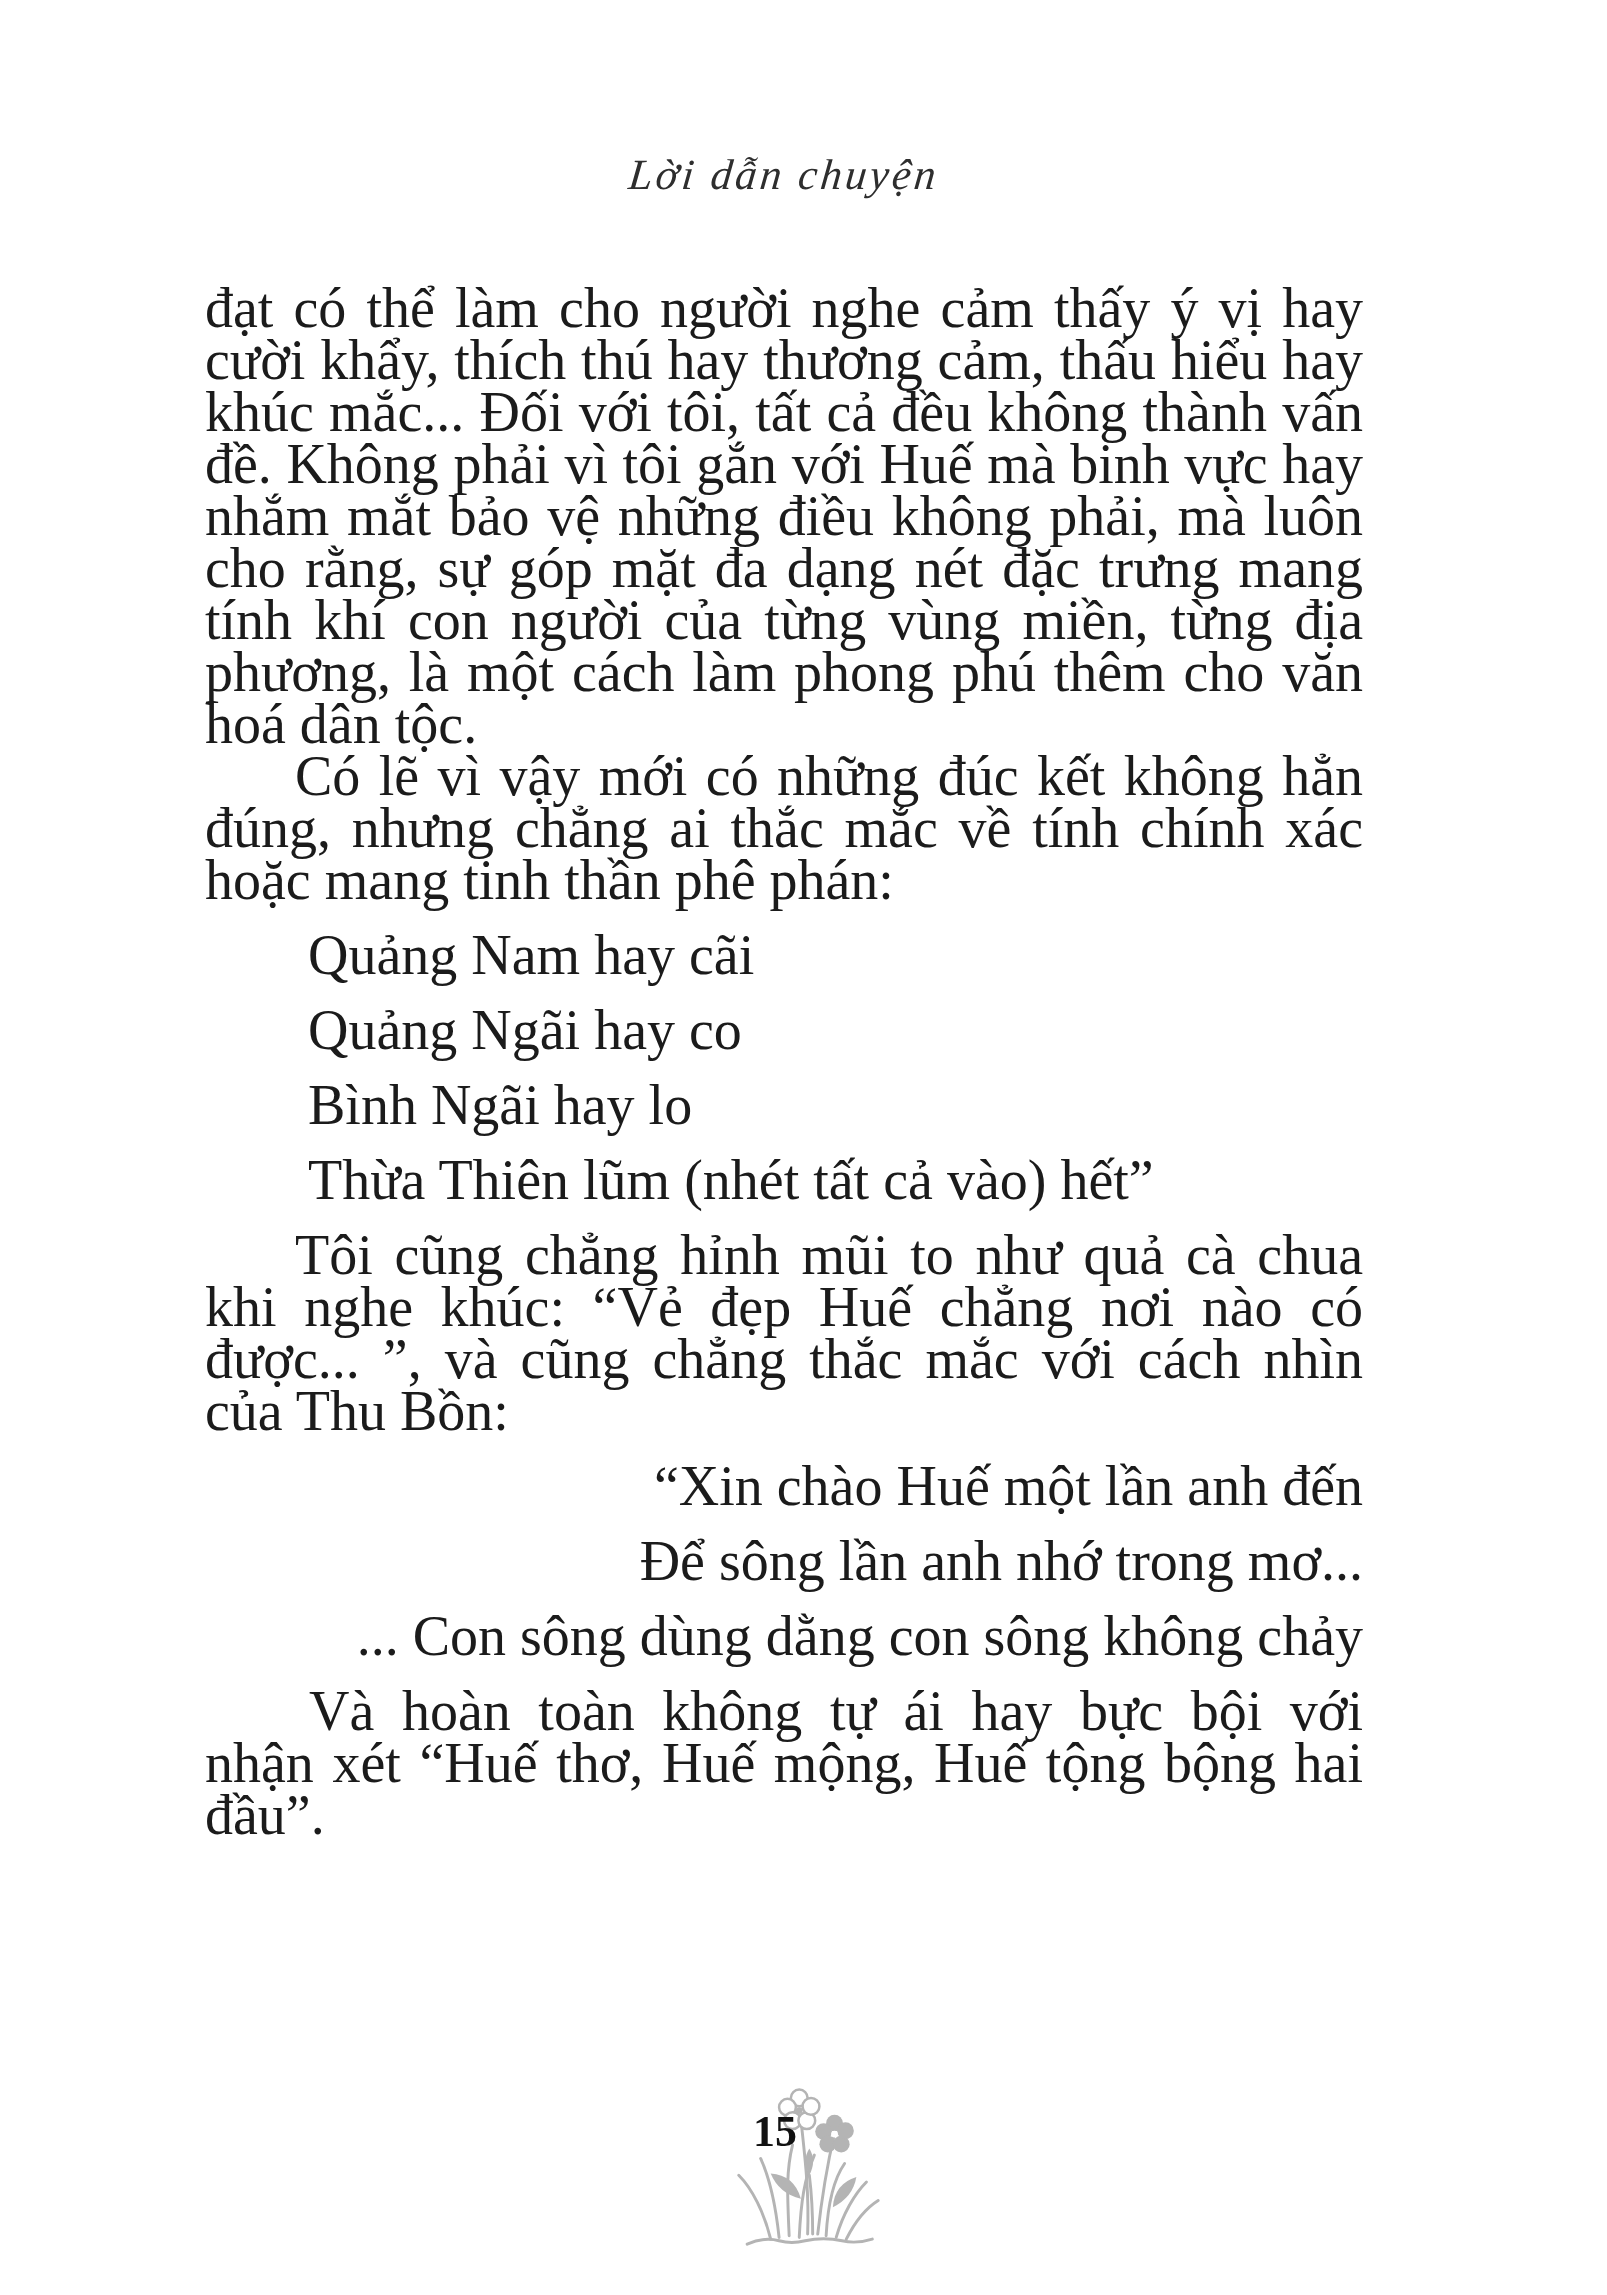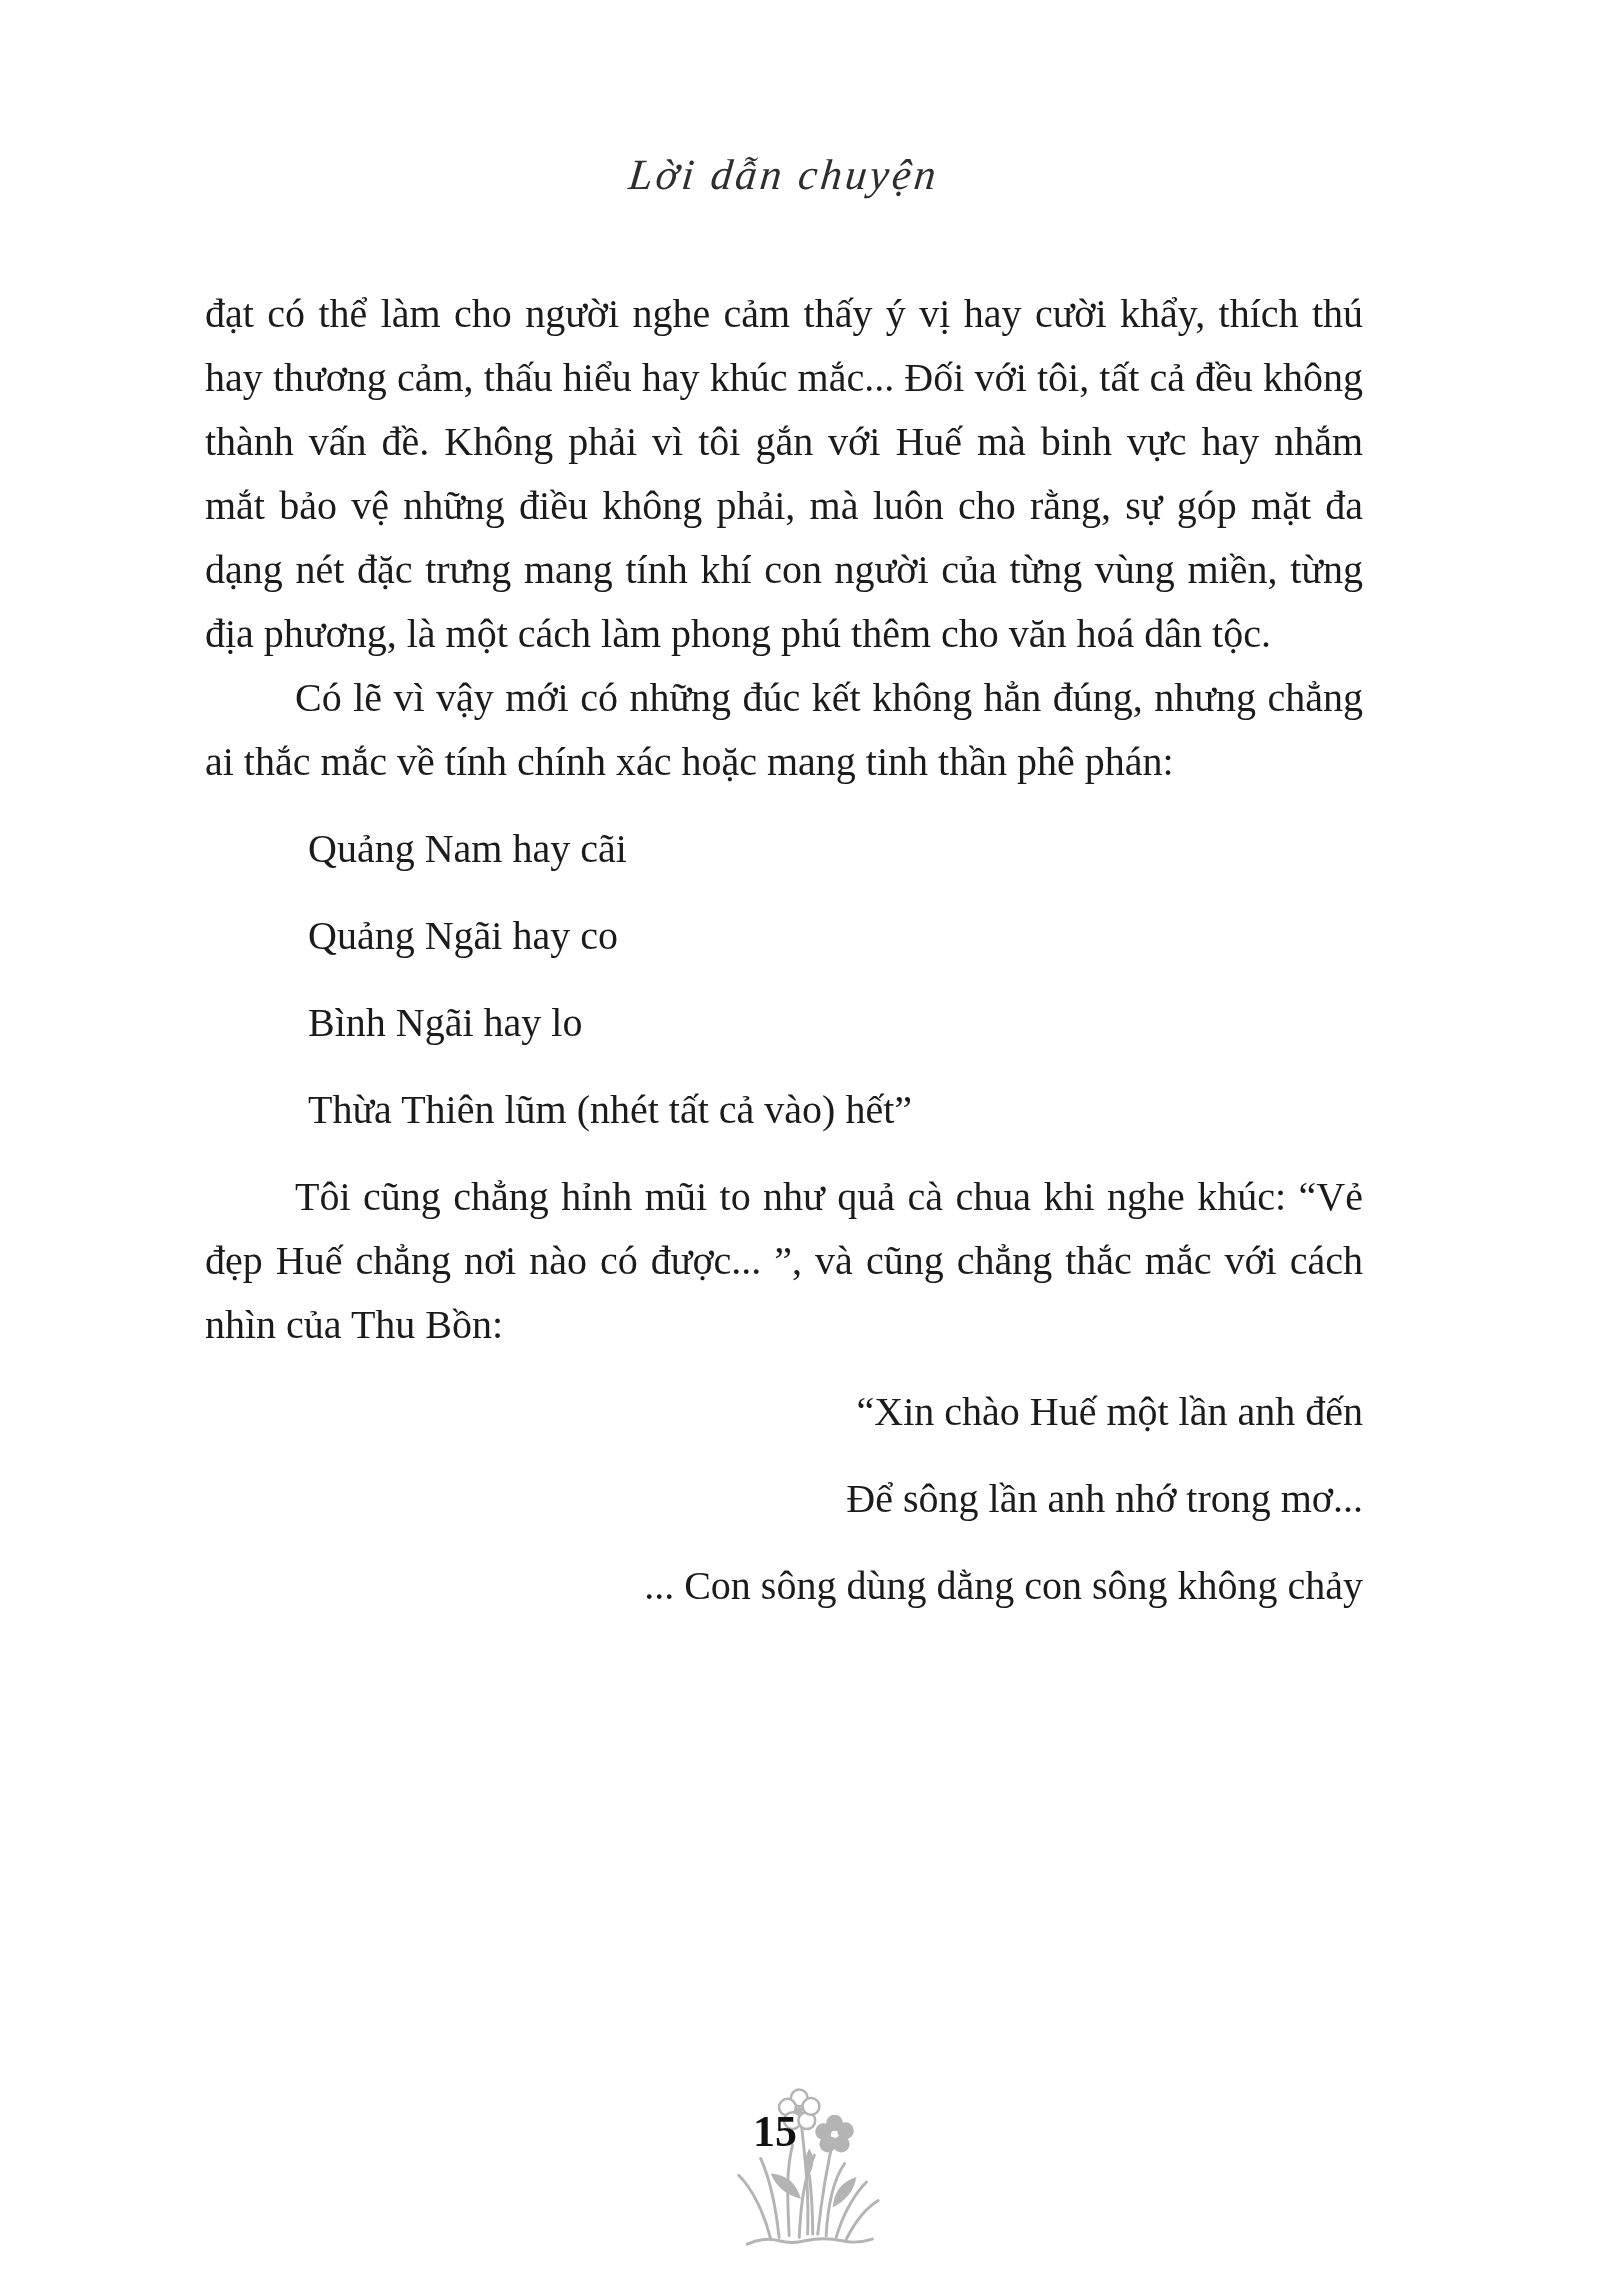--- a/index.html
+++ b/index.html
@@ -31,22 +31,22 @@
     color: #2e2e2e;
     transform: skewX(-6deg);
   }
 
   
   .body-col {
     position: absolute;
     top: 282px;
     left: 205px;
     width: 1158px;
-    font-size: 40px;
-    line-height: 64px;
+    font-size: 56px;
+    line-height: 52px;
     text-align: justify;
   }
   .para {
     margin: 0;
     text-align: justify;
   }
   .para.indent   { text-indent: 90px; }
   .para.indent-lg{ text-indent: 104px; }
   .para.gap      { margin-top: 23px; }
 
@@ -108,20 +108,21 @@
     </div>
 
     <p class="para indent gap">Tôi cũng chẳng hỉnh mũi to như quả cà chua khi nghe khúc: “Vẻ đẹp Huế chẳng nơi nào có được... ”, và cũng chẳng thắc mắc với cách nhìn của Thu Bồn:</p>
 
     <div class="poem-block">
       <div class="poem-line">“Xin chào Huế một lần anh đến</div>
       <div class="poem-line">Để sông lần anh nhớ trong mơ...</div>
       <div class="poem-line">... Con sông dùng dằng con sông không chảy</div>
     </div>
 
+    <p class="para indent-lg gap">Và hoàn toàn không tự ái hay bực bội với nhận xét “Huế thơ, Huế mộng, Huế tộng bộng hai đầu”.</p>
 
   </main>
 
   <footer class="footer">
 
     <svg class="flower-art" width="168" height="185" viewBox="0 0 200 220" aria-hidden="true">
       <g stroke="#b4b4b4" stroke-width="3.5" fill="none" stroke-linecap="round">
 
         <path d="M24,206 q20,-9 38,-4 q15,4 31,0 q22,-5 44,0 q17,4 36,-2"></path>
 

